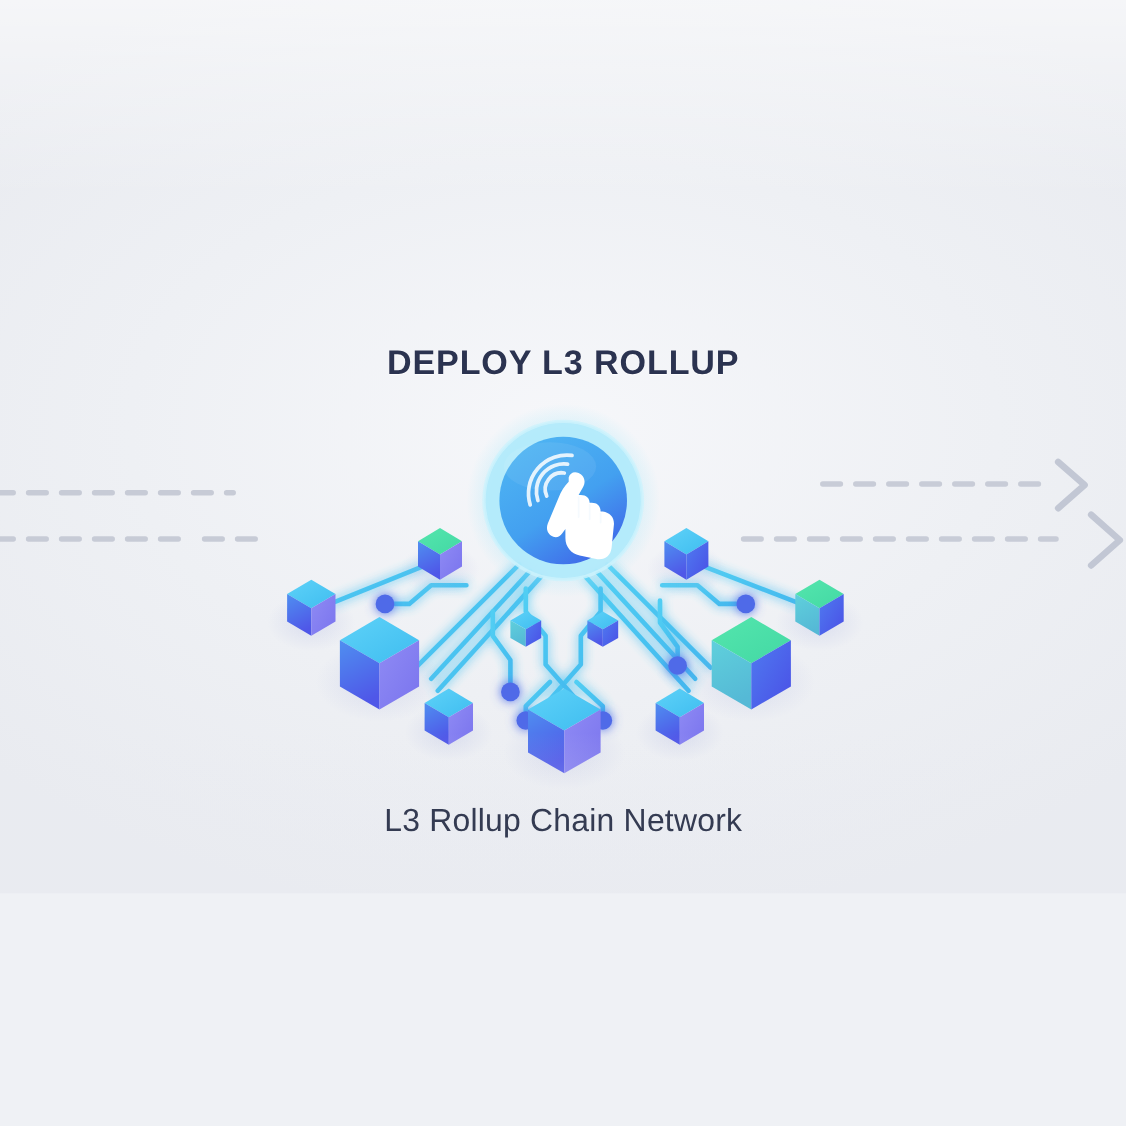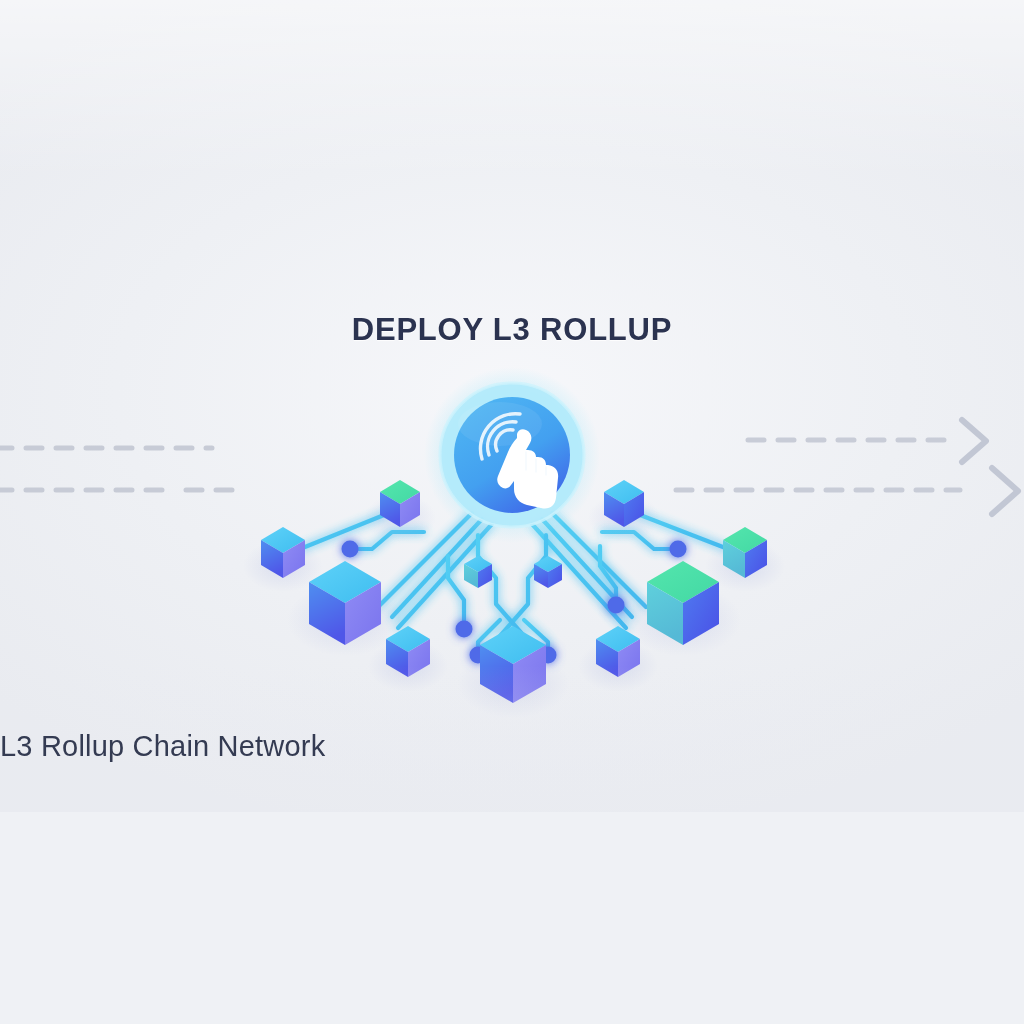--- a/index.html
+++ b/index.html
@@ -45,21 +45,21 @@
     color: #2b3350;
     text-shadow: 0 1px 1px rgba(255,255,255,0.9);
   }
 
   
   #subtitle {
     position: absolute;
     left: 0;
     right: 0;
     top: 730px;
-    text-align: left;
+    text-align: center;
     font-size: 29px;
     font-weight: normal;
     color: #343b52;
     letter-spacing: 0.2px;
   }
 
   
   #art {
     position: absolute;
     left: 0;

